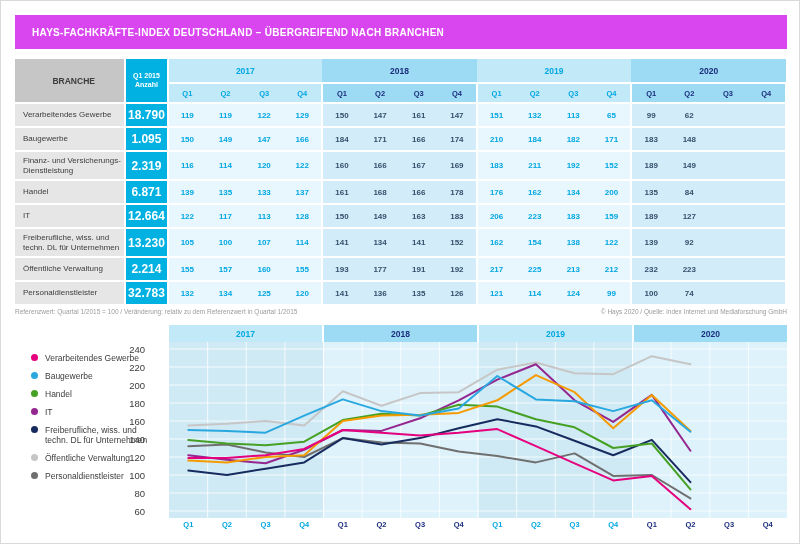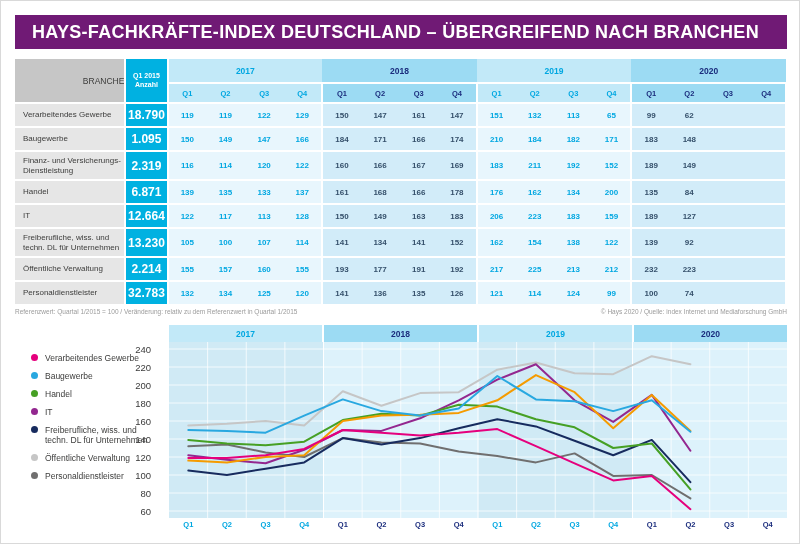--- a/index.html
+++ b/index.html
@@ -1,26 +1,26 @@
 <!DOCTYPE html>
 <html><head>
 <meta charset="utf-8">
 <style>
   *{margin:0;padding:0;box-sizing:border-box}
   html,body{width:800px;height:544px}
   body{font-family:"Liberation Sans",sans-serif;background:#fff}
   .page{position:relative;width:800px;height:544px;background:#fff;border:1px solid #d9d9d9;overflow:hidden}
 
-  .title-bar{position:absolute;left:14px;top:14px;width:772px;height:34px;background:#701a75;
-    color:#fff;font-size:18px;font-weight:700;letter-spacing:.3px;display:flex;align-items:center;padding-left:17px}
+  .title-bar{position:absolute;left:14px;top:14px;width:772px;height:34px;background:#d946ef;
+    color:#fff;font-size:10px;font-weight:700;letter-spacing:.3px;display:flex;align-items:center;padding-left:17px}
 
   table.idx{position:absolute;left:14px;top:58px;width:772px;border-collapse:collapse;table-layout:fixed}
   table.idx th,table.idx td{border-bottom:2px solid #fff;overflow:hidden;vertical-align:middle}
   .col-label{width:110px}.col-anzahl{width:42px}.col-q{width:38.5px}
-  .th-branche{background:#c6c6c6;color:#3c3c3b;text-align:right;padding-left:8px;font-size:8.5px;font-weight:400;border-right:2px solid #fff}
+  .th-branche{background:#c6c6c6;color:#3c3c3b;text-align:center;padding-left:8px;font-size:8.5px;font-weight:700;border-right:2px solid #fff}
   .th-anzahl{background:#00b1e1;color:#fff;font-size:7px;font-weight:700;text-align:center;line-height:1.25;border-right:2px solid #fff}
   .th-year{font-size:8.5px;font-weight:700;text-align:center;height:24px}
   .th-q{font-size:7.5px;font-weight:700;text-align:center;height:20px}
   .band-light{background:#c2e9f8;color:#00a7e1}
   .band-dark{background:#9cdbf3;color:#1b2d7d}
   .group-end{border-right:2px solid #fff}
   td.row-label{background:#e6e6e6;color:#3c3c3b;font-size:8px;line-height:1.15;padding-left:8px;border-right:2px solid #fff}
   td.anzahl{background:#00b1e1;color:#fff;font-size:12px;font-weight:700;text-align:center;border-right:2px solid #fff}
   td.cell{font-size:8px;font-weight:600;text-align:center}
   td.cell-light{background:#e8f6fd;color:#00a7e1}
@@ -36,21 +36,21 @@
   .legend-label{font-size:8.5px;color:#3c3c3b;line-height:1.18;white-space:pre-line}
 
   .chart-wrap{position:absolute;left:168px;top:324px;width:618px}
   .chart-years{display:flex;gap:2px;height:17px}
   .chart-years div{flex:1;display:flex;align-items:center;justify-content:center;font-size:8.5px;font-weight:700}
   .chart-plot{display:block;margin-top:0}
   .chart-xlabels{display:flex;height:14px}
   .chart-xlabels span{flex:1;text-align:center;font-size:7.5px;font-weight:700;padding-top:2px}
   .xl-light{color:#00a7e1}.xl-dark{color:#1b2d7d}
   .ylabels{position:absolute;left:132px;top:341px;width:30px;height:176px}
-  .ylabels span{position:absolute;right:12px;font-size:9.5px;color:#3a3a3a;text-align:left}
+  .ylabels span{position:absolute;right:18px;font-size:9.5px;color:#3a3a3a;text-align:left}
 </style>
 </head>
 <body>
 
 <div class="page">
 
   <div class="title-bar">HAYS-FACHKRÄFTE-INDEX DEUTSCHLAND – ÜBERGREIFEND NACH BRANCHEN</div>
 
   <table class="idx">
     <colgroup>

